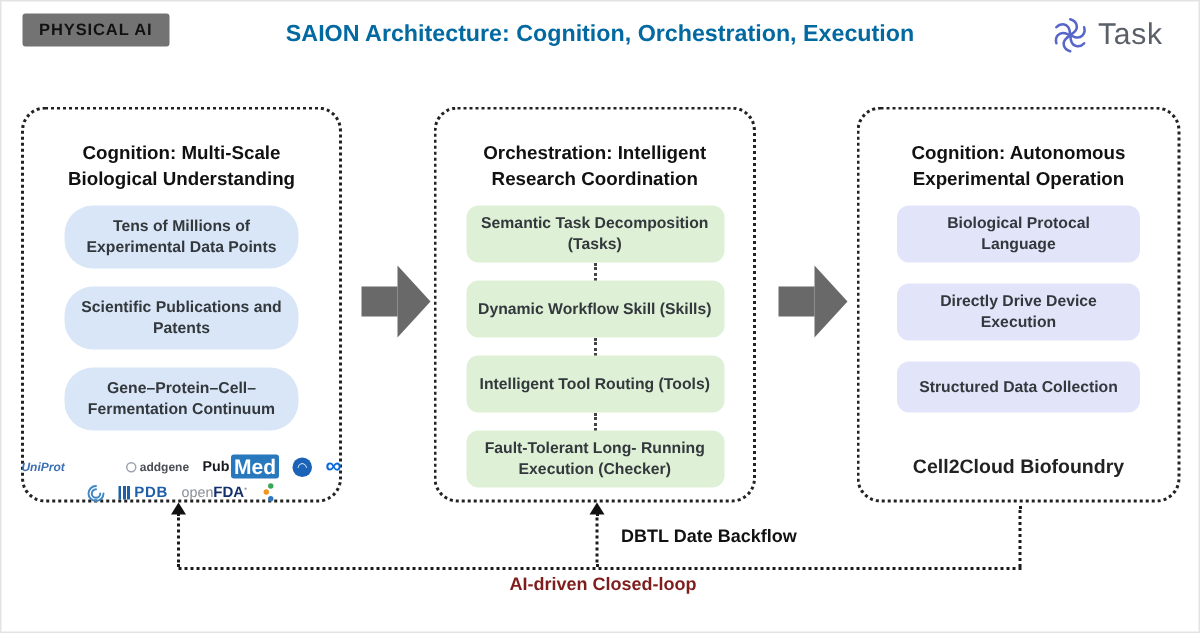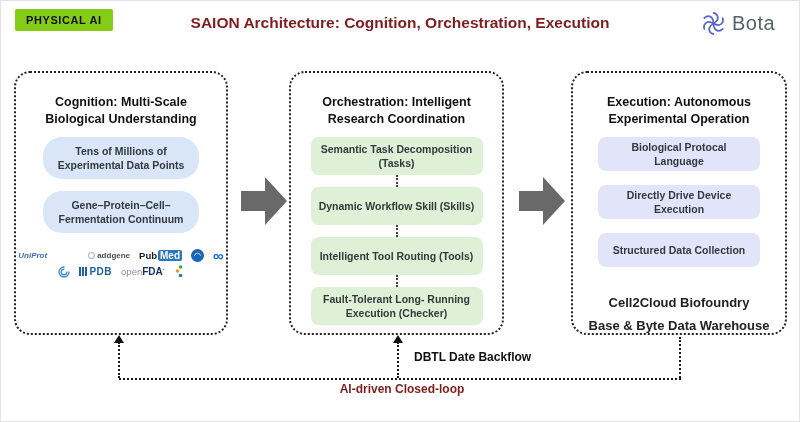--- a/index.html
+++ b/index.html
@@ -4,27 +4,27 @@
 <style>
   * { margin:0; padding:0; box-sizing:border-box; }
   html,body { background:#ffffff; }
   .page {
     position:relative; width:800px; height:422px; background:#ffffff;
     font-family:"Liberation Sans", sans-serif; color:#1a1a1a; overflow:hidden;
     border:1px solid #e3e3e3;
   }
   
   .badge {
-    position:absolute; left:14px; top:8px; background:#84cc16; color:#111;
+    position:absolute; left:14px; top:8px; background:#737373; color:#111;
     font-size:11px; font-weight:bold; letter-spacing:.6px; padding:5px 11px;
     border-radius:2px;
   }
   .page-title {
     position:absolute; left:0; right:0; top:13px; text-align:center;
-    font-size:15.5px; font-weight:bold; color:#7f1d1d;
+    font-size:15.5px; font-weight:bold; color:#0369a1;
   }
   .brand { position:absolute; left:699px; top:9px; display:flex; align-items:center; gap:5px; }
   .brand-text { font-size:20px; color:#5a6069; letter-spacing:.5px; }
   
   .panel {
     position:absolute; top:70px; height:264px; background:#fff;
     border:2px dotted #222; border-radius:16px;
     display:flex; flex-direction:column; align-items:center; padding-top:21px;
   }
   .panel-cognition   { left:13px;  width:214px; }
@@ -45,21 +45,21 @@
   .connector { width:0; height:12px; border-left:2px dotted #444; margin:0 auto; }
   .exec-footer { margin-top:10px; text-align:center; font-size:13px; font-weight:bold; color:#222; line-height:23px; }
   
   .logo-rows { margin-top:4px; display:flex; flex-direction:column; gap:3px; align-items:center; }
   .logo-row { display:flex; align-items:center; justify-content:space-between; gap:9px; }
   .lg { display:inline-flex; align-items:center; white-space:nowrap; }
   .lg-uniprot { font-size:8px; font-weight:bold; color:#3c6fb4; font-style:italic; }
   .ring { width:7px; height:7px; border:1.3px solid #9aa3ad; border-radius:50%; display:inline-block; margin-right:2px; }
   .lg-addgene { font-size:8px; font-weight:bold; color:#4a4f55;padding-left:32px; }
   .lg-pubmed .pub { font-size:9.5px; font-weight:bold; color:#16191d; }
-  .lg-pubmed .med { font-size:10px; font-weight:bold; color:#fff; background:#2878bd; border-radius:2px; padding:0 2px; margin-left:1px; }
+  .lg-pubmed .med { font-size:14px; font-weight:bold; color:#fff; background:#2878bd; border-radius:2px; padding:0 2px; margin-left:1px; }
   .blue-circle { width:13px; height:13px; border-radius:50%; background:#1b63b7; color:#fff; font-size:8px; display:flex; align-items:center; justify-content:center; }
   .lg-meta { font-size:15px; font-weight:bold; color:#0868dd; line-height:12px; }
   .lg-pdb { font-size:10px; font-weight:bold; color:#1f5fa8; letter-spacing:.5px; }
   .pdb-bars { width:8px; height:9px; margin-right:2px; display:inline-block;
     background:repeating-linear-gradient(90deg,#1f5fa8 0 2px,#ffffff 2px 3px); }
   .lg-openfda .open { font-size:9.5px; color:#8a8f98; }
   .lg-openfda .fda  { font-size:10px; font-weight:bold; color:#12306b; }
   .lg-openfda .mark { font-size:5px; color:#8a8f98; align-self:flex-start; }
   
   .flow-arrow { position:absolute; top:176px; width:46px; height:48px; }
@@ -91,26 +91,27 @@
     <svg width="27" height="27" viewBox="0 0 24 24" fill="none" stroke="#5766c8" stroke-width="1.5" stroke-linecap="round">
       <g>
         <path d="M12 2.5 C16 3.5 17 7.5 14.5 10 C13.5 11 12.5 11.5 12 11.9" transform="rotate(0 12 12)"></path>
         <path d="M12 2.5 C16 3.5 17 7.5 14.5 10 C13.5 11 12.5 11.5 12 11.9" transform="rotate(60 12 12)"></path>
         <path d="M12 2.5 C16 3.5 17 7.5 14.5 10 C13.5 11 12.5 11.5 12 11.9" transform="rotate(120 12 12)"></path>
         <path d="M12 2.5 C16 3.5 17 7.5 14.5 10 C13.5 11 12.5 11.5 12 11.9" transform="rotate(180 12 12)"></path>
         <path d="M12 2.5 C16 3.5 17 7.5 14.5 10 C13.5 11 12.5 11.5 12 11.9" transform="rotate(240 12 12)"></path>
         <path d="M12 2.5 C16 3.5 17 7.5 14.5 10 C13.5 11 12.5 11.5 12 11.9" transform="rotate(300 12 12)"></path>
       </g>
     </svg>
-    <span class="brand-text">Bota</span>
+    <span class="brand-text">Task</span>
   </div>
 
   <section class="panel panel-cognition">
     <div class="panel-title">Cognition: Multi-Scale Biological Understanding</div>
     <div class="box box-blue">Tens of Millions of Experimental Data Points</div>
+    <div class="box box-blue">Scientific Publications and Patents</div>
     <div class="box box-blue">Gene–Protein–Cell– Fermentation Continuum</div>
     <div class="logo-rows">
       <div class="logo-row">
         <span class="lg lg-uniprot">UniProt</span>
         <span class="lg lg-addgene">
             <span class="ring"></span>
             <span>addgene</span>
           </span>
         <span class="lg lg-pubmed">
             <span class="pub">Pub</span>
@@ -151,27 +152,26 @@
     <div class="box box-green">Semantic Task Decomposition (Tasks)</div>
     <div class="connector"></div>
     <div class="box box-green">Dynamic Workflow Skill (Skills)</div>
     <div class="connector"></div>
     <div class="box box-green">Intelligent Tool Routing (Tools)</div>
     <div class="connector"></div>
     <div class="box box-green">Fault-Tolerant Long- Running Execution (Checker)</div>
   </section>
 
   <section class="panel panel-execution">
-    <div class="panel-title">Execution: Autonomous Experimental Operation</div>
+    <div class="panel-title">Cognition: Autonomous Experimental Operation</div>
     <div class="box box-lav">Biological Protocal Language</div>
     <div class="box box-lav">Directly Drive Device Execution</div>
     <div class="box box-lav">Structured Data Collection</div>
     <div class="exec-footer">
       <div>Cell2Cloud Biofoundry</div>
-      <div>Base &amp; Byte Data Warehouse</div>
     </div>
   </section>
 
   <div class="flow-arrow arrow-1">
     <div class="shaft"></div>
     <div class="head"></div>
   </div>
   <div class="flow-arrow arrow-2">
     <div class="shaft"></div>
     <div class="head"></div>

